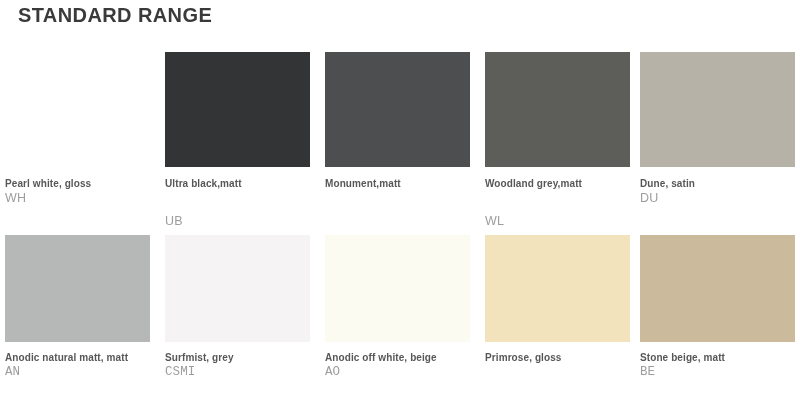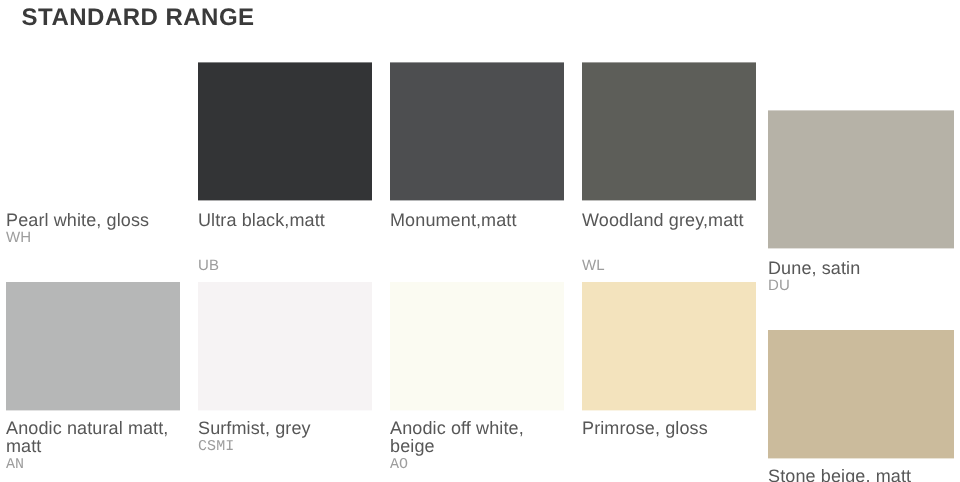--- a/index.html
+++ b/index.html
@@ -53,44 +53,45 @@
   .swatch-cell {
     position: absolute;
     top: 0;
     width: 150px;
   }
 
   .swatch-cell.col-0 { left: 5px; }
   .swatch-cell.col-1 { left: 165px; }
   .swatch-cell.col-2 { left: 325px; }
   .swatch-cell.col-3 { left: 485px; }
-  .swatch-cell.col-4 { left: 640px; margin-top: 40px; }
+  .swatch-cell.col-4 { left: 640px; }
 
   
   .swatch-cell.col-4 .swatch-chip { width: 155px; }
   .swatch-cell.col-0 .swatch-chip,
   .swatch-cell.col-1 .swatch-chip,
   .swatch-cell.col-2 .swatch-chip,
   .swatch-cell.col-3 .swatch-chip { width: 145px; }
 
   .swatch-chip {
     height: 115px;
     display: block;
   }
 
   .swatch-text {
     padding-top: 9px;
   }
 
   .swatch-name {
-    font-size: 15px;
+    font-size: 10px;
     line-height: 15px;
     color: #575757;
     font-family: "Liberation Sans", sans-serif;
     letter-spacing: 0.1px;
+    font-weight: bold;
   }
 
   .swatch-code {
     font-size: 12.5px;
     line-height: 15px;
     color: #9d9d9d;
     font-family: "Liberation Sans", sans-serif;
     letter-spacing: 0.1px;
     margin-top: 23px;
   }

